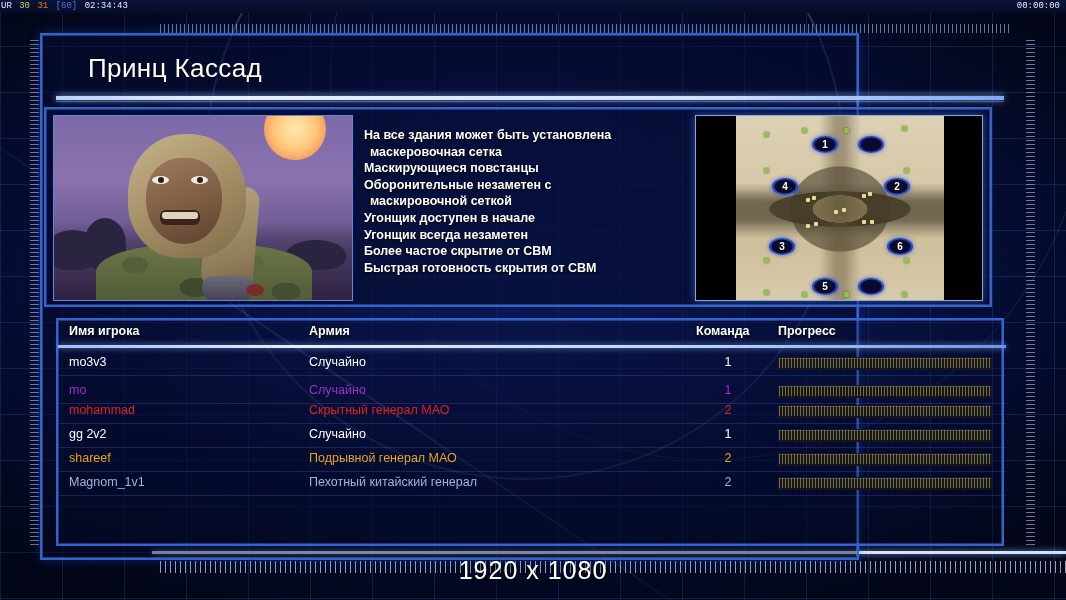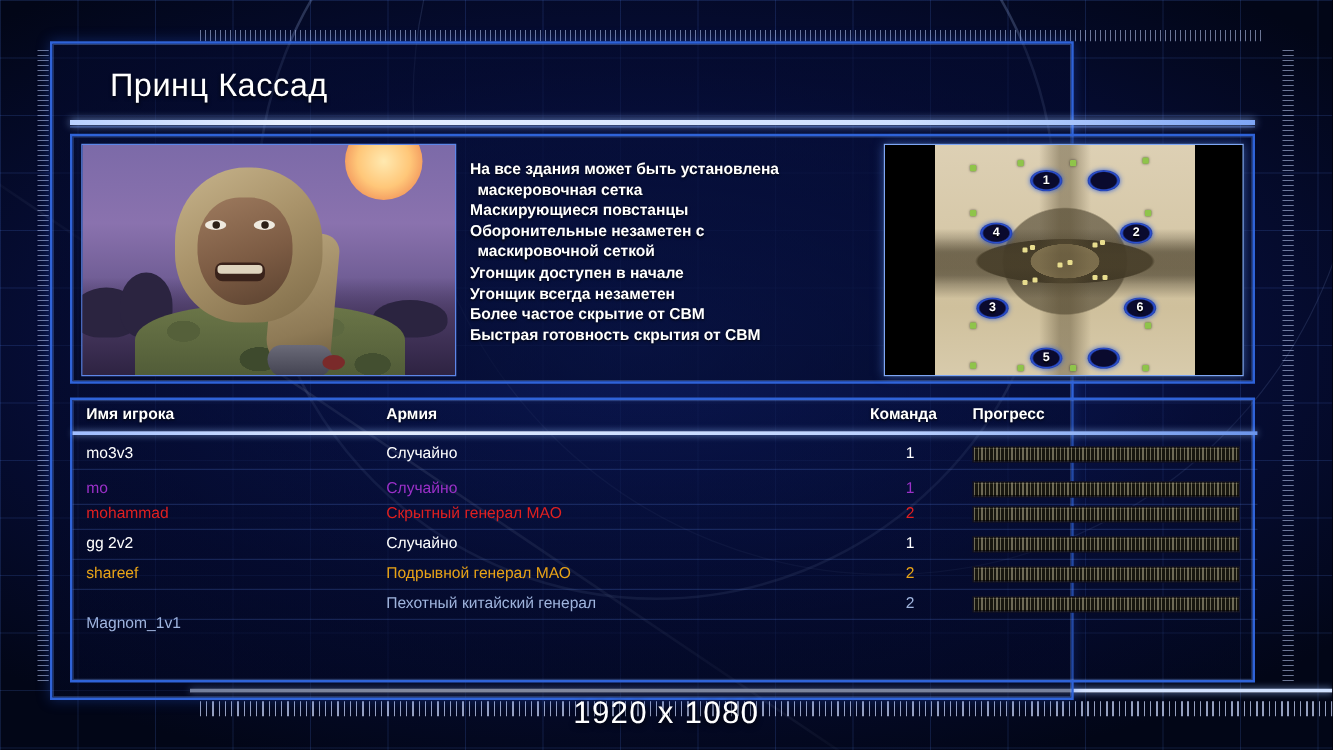--- a/index.html
+++ b/index.html
@@ -132,21 +132,21 @@
     background:linear-gradient(90deg,#b9d0ff 0%, #e8f0ff 18%, #cfe0ff 70%, #7ea6f5 100%);
     box-shadow:0 0 7px rgba(150,190,255,.85);
   }
   #title-underline2 {
     position:absolute; left:0; top:60px; width:948px; height:1px;
     background:rgba(110,150,240,.5);
   }
 
   
   #info {
-    position:absolute; left:14px; top:72px; width:948px; height:200px;
+    position:absolute; left:2px; top:72px; width:948px; height:200px;
     border:2px solid #2f63d8;
     box-shadow:inset 0 0 0 1px rgba(120,165,255,0.30);
     background:linear-gradient(180deg, rgba(6,14,56,0.5), rgba(3,9,38,0.5));
   }
 
   
   #portrait {
     position:absolute; left:7px; top:6px; width:300px; height:186px;
     overflow:hidden;
     border:1px solid #5e86e8;
@@ -331,20 +331,24 @@
 </style>
 </head>
 <body>
 
 <div id="screen">
   <div id="grid"></div>
   <div id="radar-circle"></div>
   <div id="radar-circle2"></div>
   <div id="streak"></div>
 
+  <div id="topbar">
+    <span id="topbar-left"><span class="seg" style="color: rgb(232, 236, 255);">UR</span> <span class="seg" style="color: rgb(217, 194, 74);">30</span> <span class="seg" style="color: rgb(224, 123, 32);">31</span> <span class="seg" style="color: rgb(90, 111, 216);">[60]</span> <span class="seg" style="color: rgb(232, 236, 255);">02:34:43</span></span>
+    <span id="clockR">00:00:00</span>
+  </div>
 
   <div class="ruler-h" style="left:160px; top:24px; width:850px;"></div>
   <div class="ruler-v" style="left:30px; top:40px; height:505px;"></div>
   <div class="ruler-v" style="left:1026px; top:40px; height:505px;"></div>
   <div id="ruler-bottom-line"></div>
   <div id="ruler-bottom"></div>
 
   <div id="panel">
 
     <div id="titlebar">
@@ -474,21 +478,21 @@
           <div class="row" style="top: 128px;">
             <div class="pname" style="color: rgb(232, 163, 23);">shareef</div>
             <div class="parmy" style="color: rgb(232, 163, 23);">Подрывной генерал МАО</div>
             <div class="pteam" style="color: rgb(232, 163, 23);">2</div>
             <div class="pbarwrap">
               <div class="pbar" style="width: 100%;"></div>
             </div>
             <div class="rowline"></div>
           </div>
           <div class="row" style="top: 152px;">
-            <div class="pname" style="color: rgb(159, 180, 221); margin-top: 16px;">Magnom_1v1</div>
+            <div class="pname" style="color: rgb(159, 180, 221);">Magnom_1v1</div>
             <div class="parmy" style="color: rgb(159, 180, 221);">Пехотный китайский генерал</div>
             <div class="pteam" style="color: rgb(159, 180, 221);">2</div>
             <div class="pbarwrap">
               <div class="pbar" style="width: 100%;"></div>
             </div>
             <div class="rowline"></div>
           </div>
         </div>
     </div>
 

